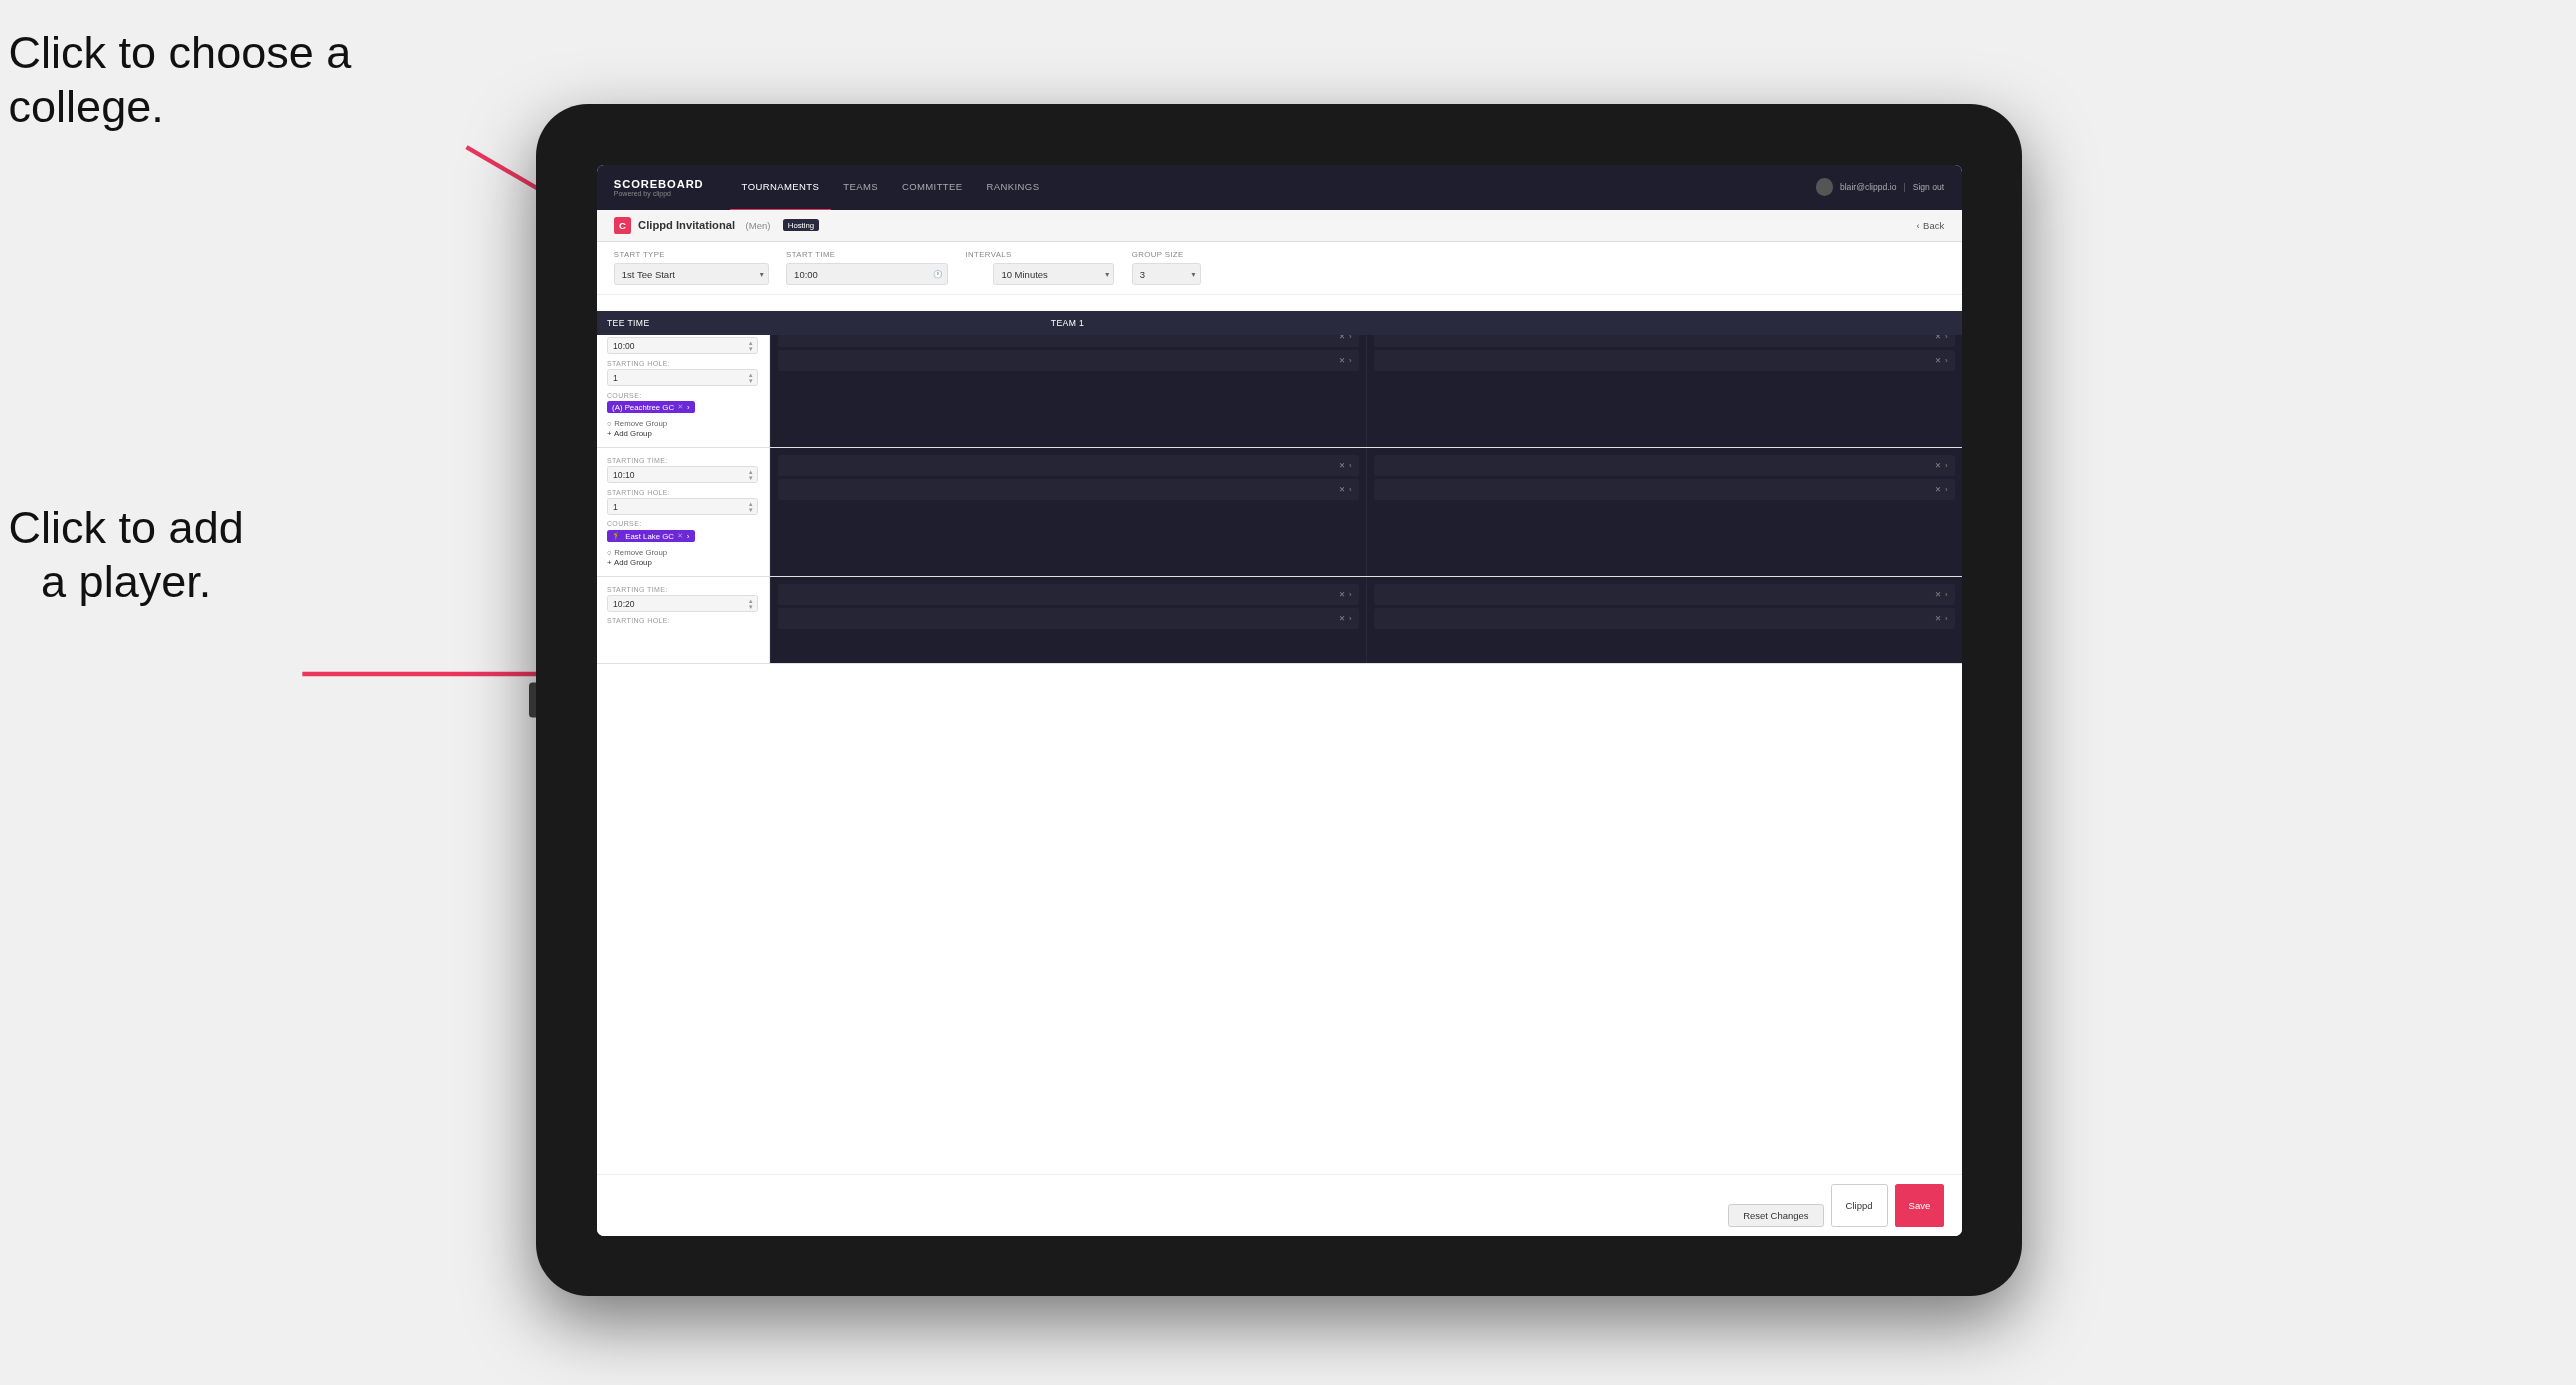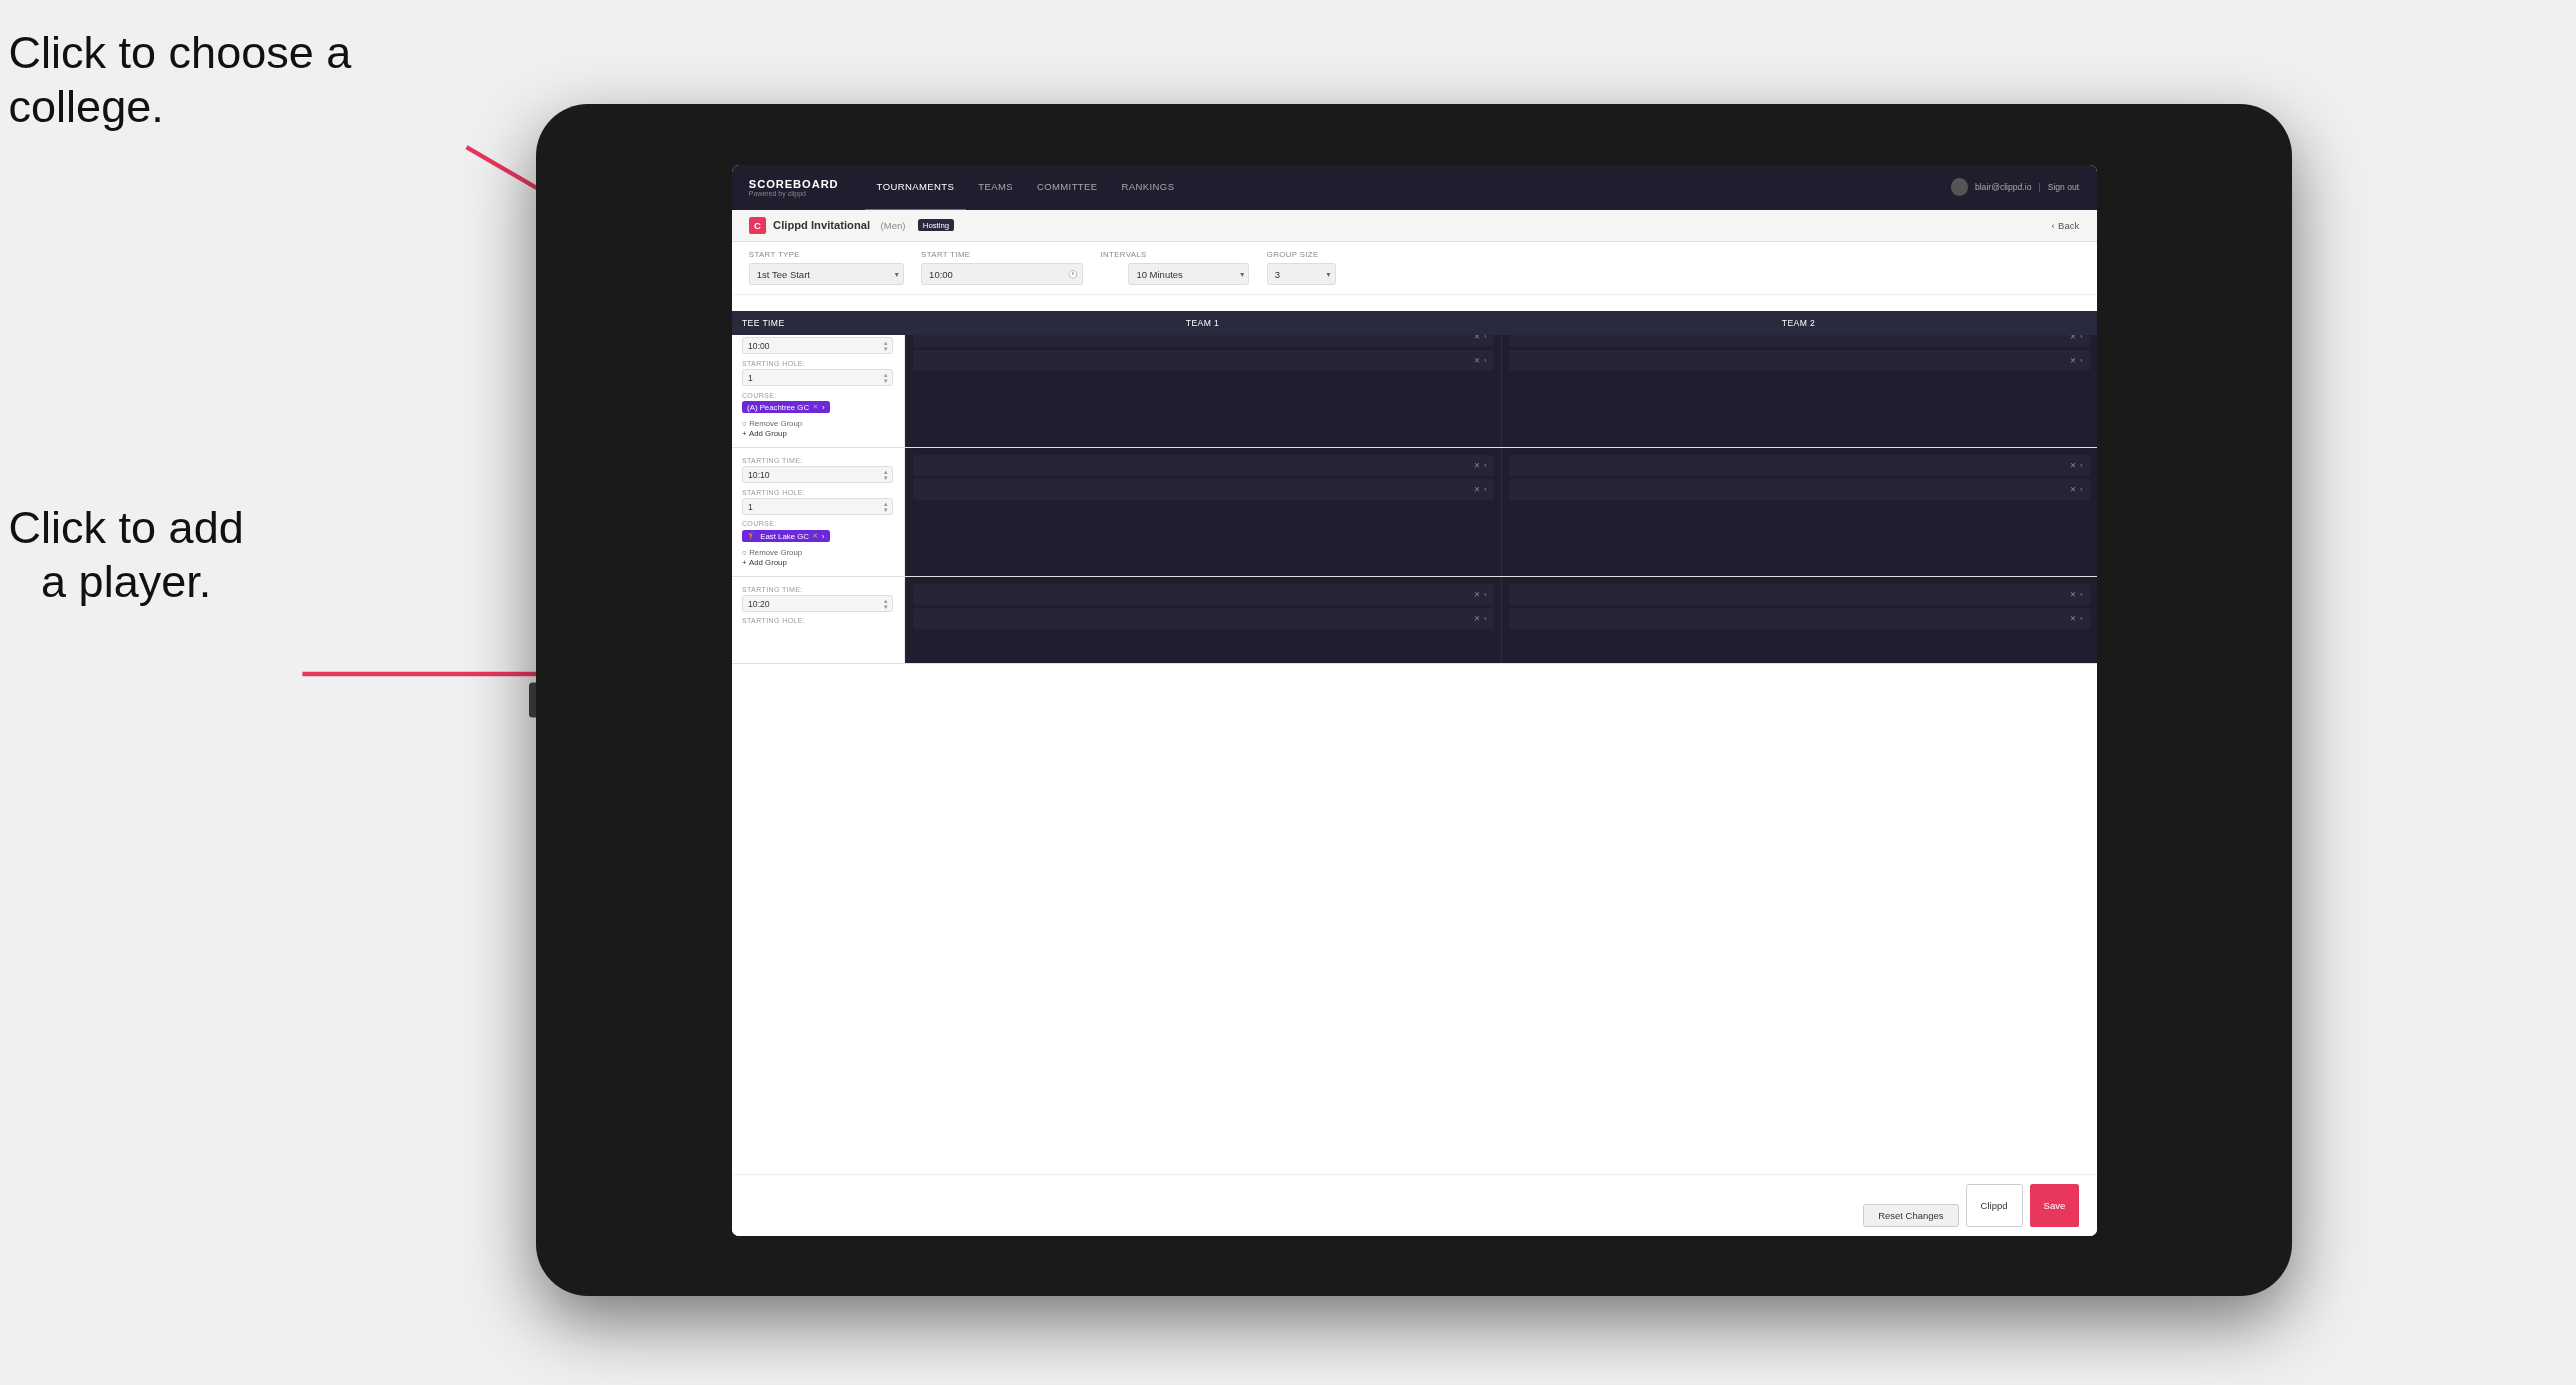--- a/index.html
+++ b/index.html
@@ -31,21 +31,21 @@
       width: 100%;
       height: 100%;
       pointer-events: none;
     }
 
     
     .tablet {
       position: absolute;
       top: 104px;
       left: 536px;
-      width: 1756px;
+      width: 1486px;
       height: 1192px;
       background: #1a1a1a;
       border-radius: 52px;
       box-shadow: 0 26px 69px rgba(0,0,0,0.5);
       display: flex;
       align-items: center;
       justify-content: center;
     }
 
     .tablet-screen {
@@ -488,21 +488,20 @@
             <option>3</option>
           </select>
         </div>
       </div>
     </div>
 
     <div class="table-area">
       <div class="table-header">
         <div class="th">Tee Time</div>
         <div class="th">Team 1</div>
-        <div class="th">Team 2</div>
       </div>
 
       <div class="group-container">
         <div class="group-row">
           <div class="group-left">
             <div class="group-field-label">STARTING TIME:</div>
             <div class="group-field-value">
               10:00
               <span class="arrows">
                   <span>▲</span>

